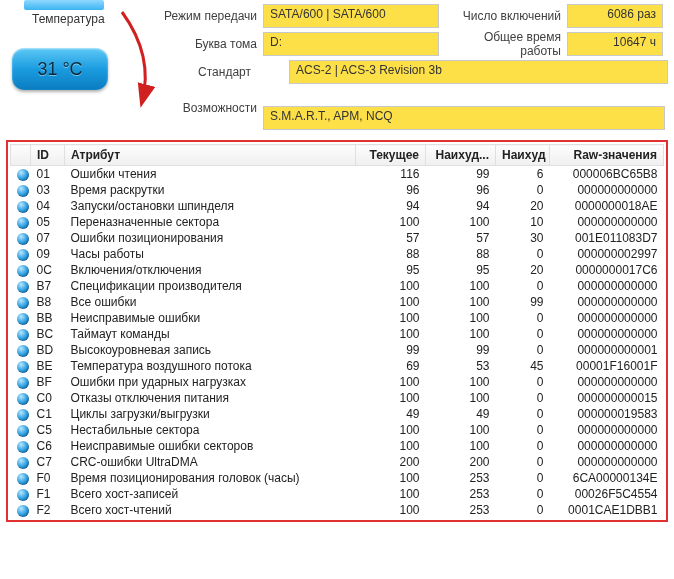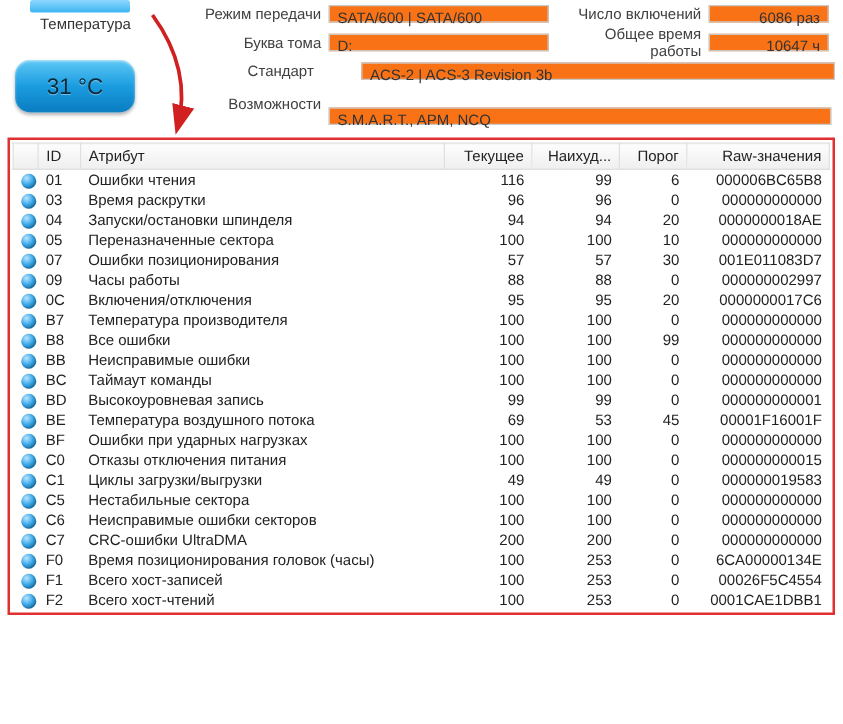--- a/index.html
+++ b/index.html
@@ -63,41 +63,41 @@
     align-items: center;
   }
   .spec-row .lab {
     text-align: right;
     font-size: 12px;
     color: #404040;
     padding-right: 2px;
   }
   .spec-row .val {
     border: 1px solid #c8c8c8;
-    background: #f97316;
+    background: #fde047;
     padding: 2px 6px;
     font-size: 12px;
     text-align: right;
-    height: 14px;
+    height: 24px;
   }
   .spec-row .val.left { text-align: left; }
   .smart-box {
     margin: 2px 6px 6px 6px;
     border: 2px solid #e03030;
     padding: 2px 2px;
   }
   table.smart {
     width: 100%;
     border-collapse: collapse;
     table-layout: fixed;
   }
   table.smart th {
     background: linear-gradient(to bottom, #fdfdfd, #efefef);
     border: 1px solid #e0e0e0;
-    font-weight: normal;
+    font-weight: bold;
     font-size: 12px;
     padding: 3px 6px;
     text-align: right;
     color: #222;
     white-space: nowrap;
     overflow: hidden;
     margin-top: 36px;
   }
   table.smart th.left { text-align: left; }
   table.smart td {
@@ -179,21 +179,21 @@
         <col class="col-thr">
         <col class="col-raw">
     </colgroup>
     <thead>
       <tr>
         <th class="left"></th>
         <th class="left">ID</th>
         <th class="left">Атрибут</th>
         <th>Текущее</th>
         <th>Наихуд...</th>
-        <th>Порог</th>
+        <th>Наихуд</th>
         <th>Raw-значения</th>
       </tr>
     </thead>
     <tbody>
         <tr class="row">
           <td class="left"><span class="ball"></span></td>
           <td class="left">01</td>
           <td class="left">Ошибки чтения</td>
           <td>116</td>
           <td>99</td>
@@ -250,21 +250,21 @@
           <td class="left">0C</td>
           <td class="left">Включения/отключения</td>
           <td>95</td>
           <td>95</td>
           <td>20</td>
           <td>0000000017C6</td>
         </tr>
         <tr class="row">
           <td class="left"><span class="ball"></span></td>
           <td class="left">B7</td>
-          <td class="left">Температура производителя</td>
+          <td class="left">Спецификации производителя</td>
           <td>100</td>
           <td>100</td>
           <td>0</td>
           <td>000000000000</td>
         </tr>
         <tr class="row">
           <td class="left"><span class="ball"></span></td>
           <td class="left">B8</td>
           <td class="left">Все ошибки</td>
           <td>100</td>

